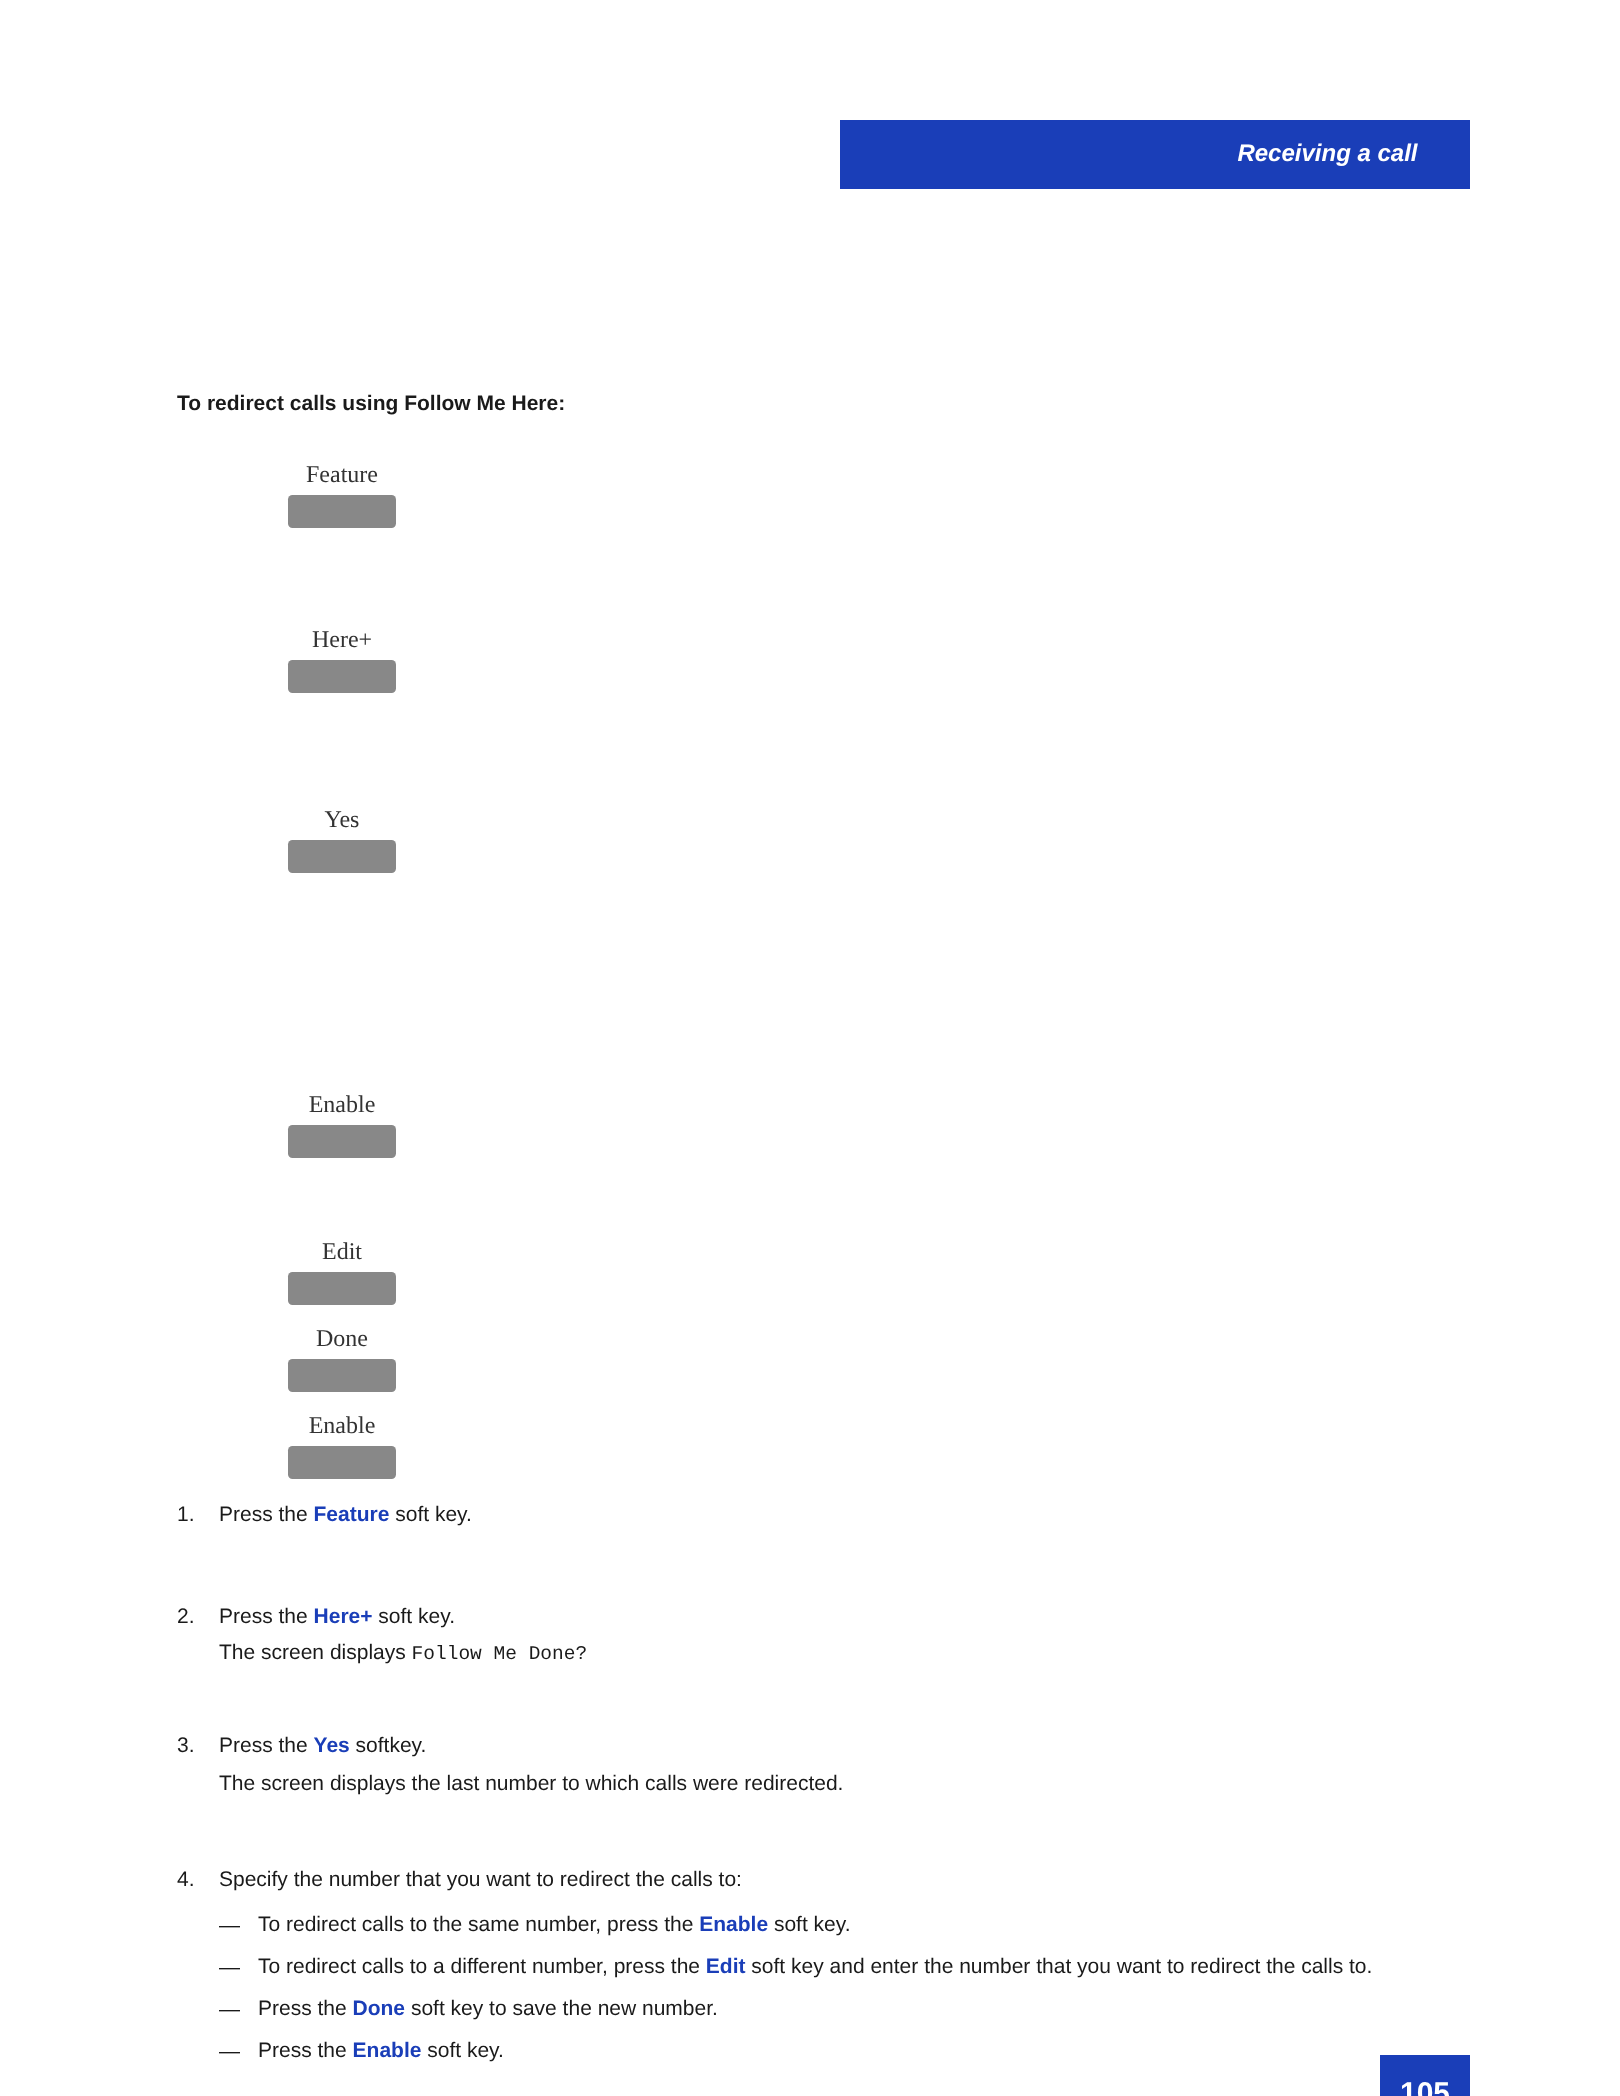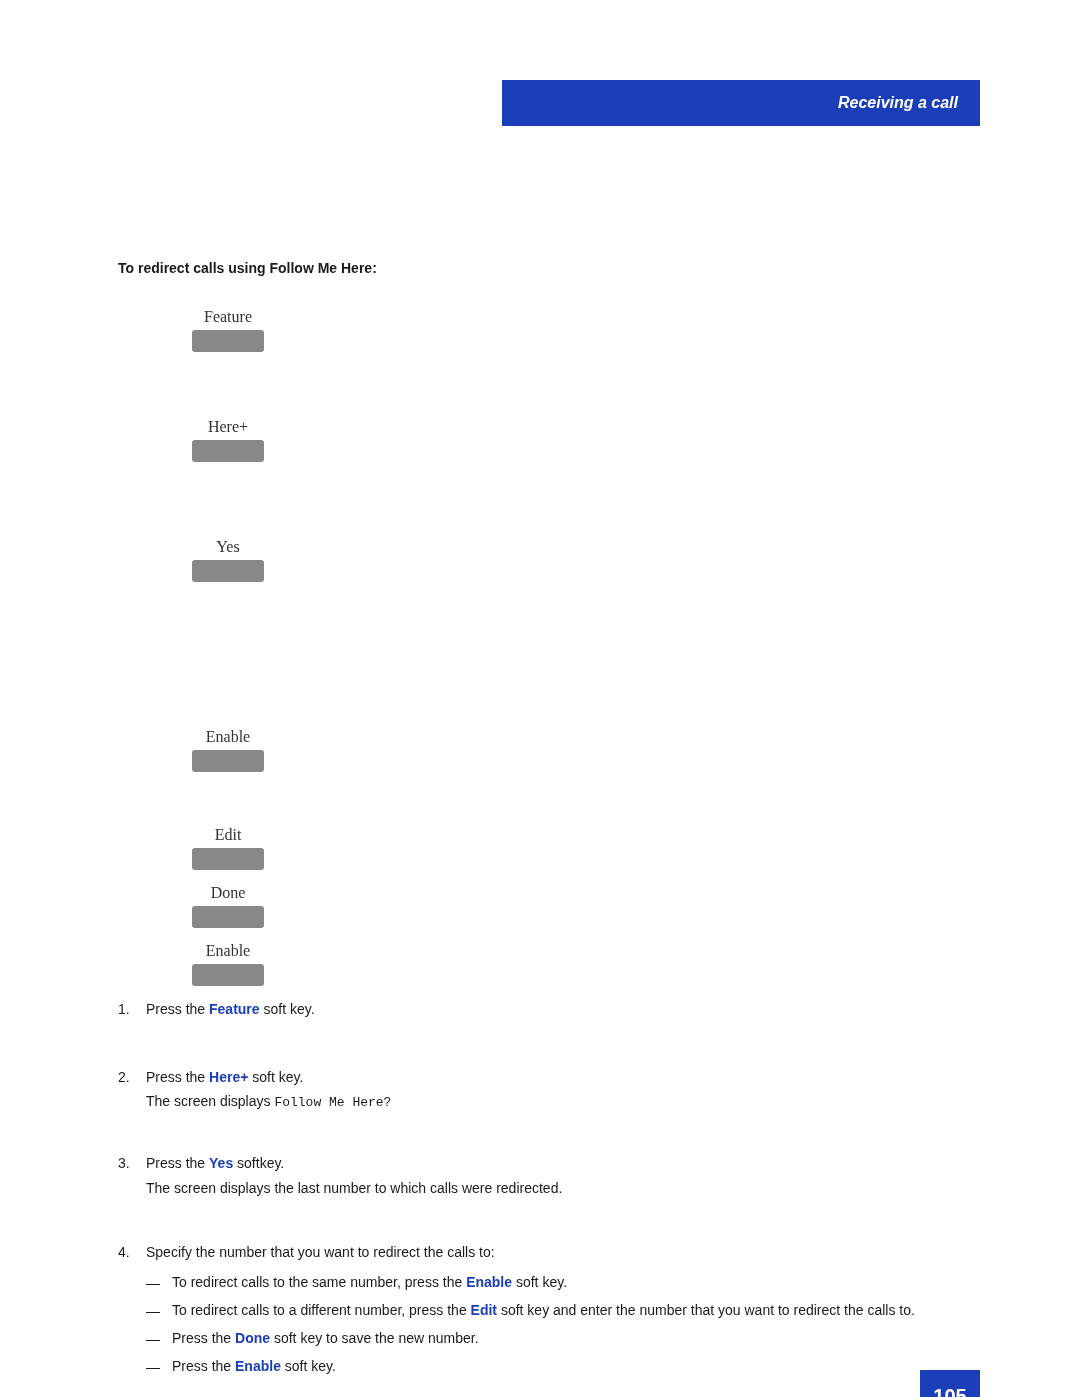--- a/index.html
+++ b/index.html
@@ -20,23 +20,23 @@
       background: #ffffff;
       position: relative;
       padding: 80px 0 60px 0;
     }
 
     
     .header-bar {
       position: absolute;
       top: 80px;
       right: 100px;
-      width: 478px;
+      width: 420px;
       background: #1a3eb8;
-      padding: 14px 22px;
+      padding: 14px 35px;
       display: flex;
       justify-content: flex-end;
       align-items: center;
     }
 
     .header-title {
       color: #ffffff;
       font-weight: bold;
       font-size: 16px;
       font-style: italic;
@@ -233,21 +233,21 @@
         </div>
 
         <div style="margin-bottom: 42px;">
           <div class="right-step">
             <span class="step-num">2.</span>
             <div class="step-body">
               Press the <span class="blue-text">Here+</span> soft key.
             </div>
           </div>
           <div style="padding-left: 28px; margin-top: 4px;">
-            The screen displays <span class="mono">Follow Me Here?</span>
+            The screen displays <span class="mono">Follow Me Done?</span>
           </div>
         </div>
 
         <div style="margin-bottom: 42px;">
           <div class="right-step">
             <span class="step-num">3.</span>
             <div class="step-body">
               Press the <span class="blue-text">Yes</span> softkey.
             </div>
           </div>

